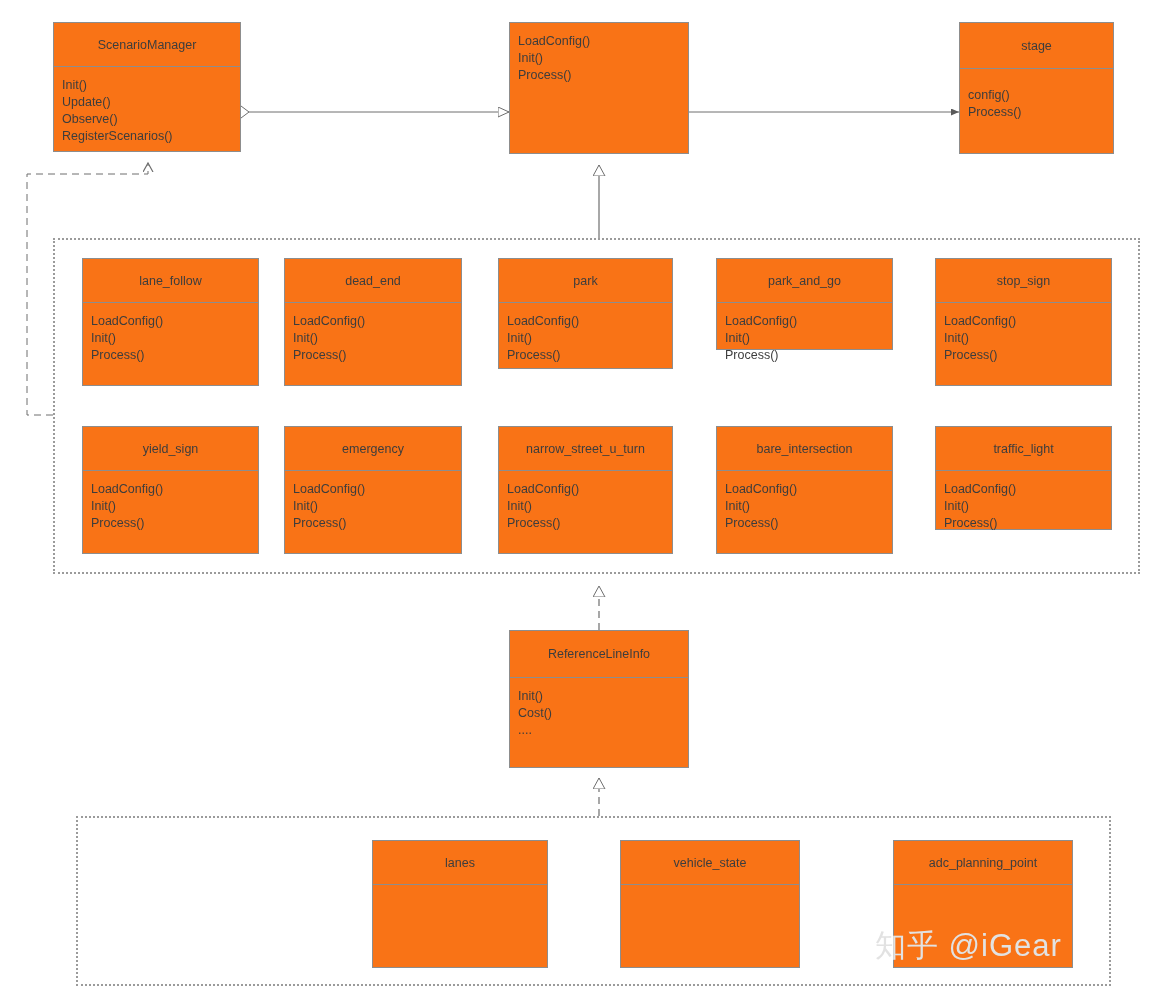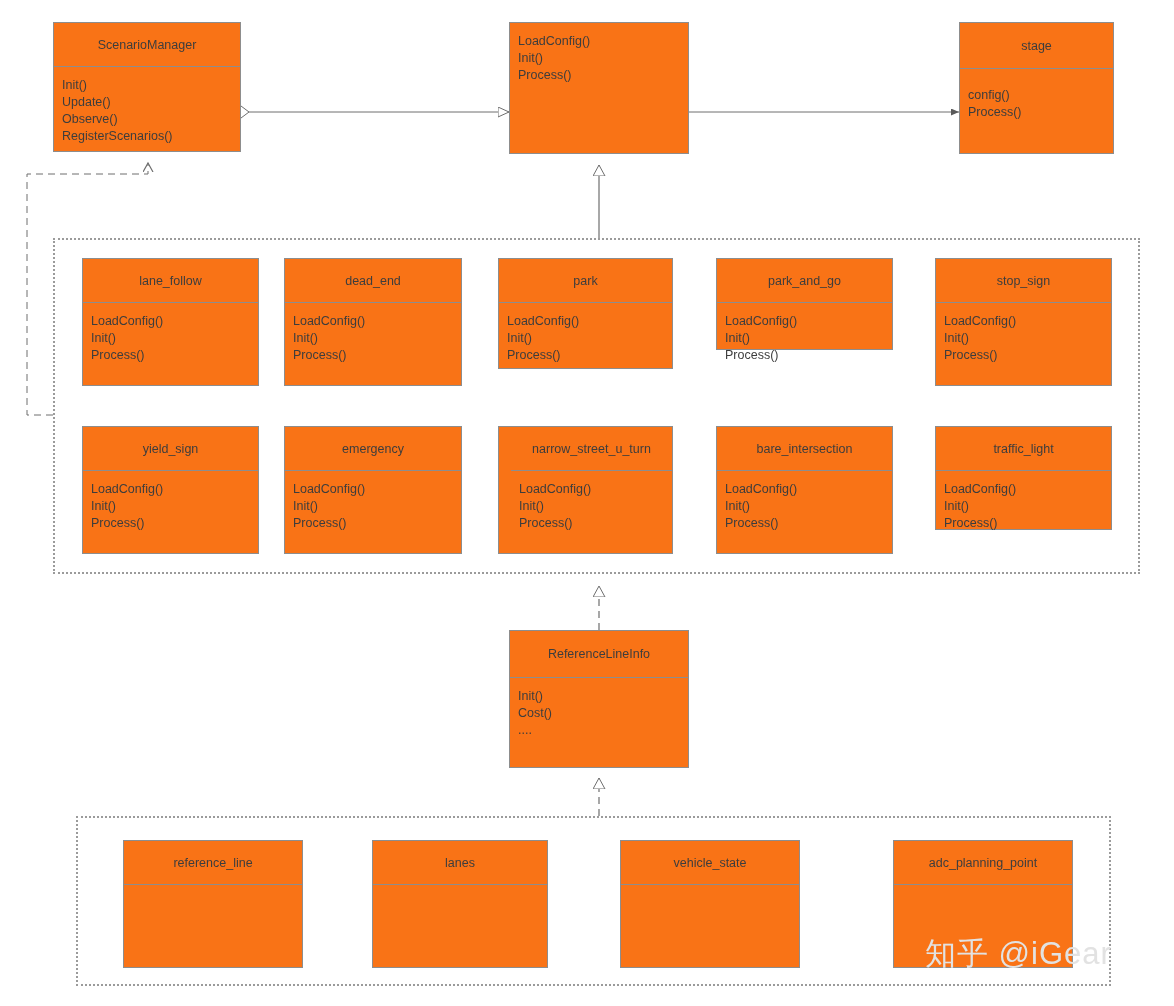--- a/index.html
+++ b/index.html
@@ -218,21 +218,21 @@
 
   <div class="uml-box" style="left:284px; top:426px; width:178px; height:128px;">
     <div class="uml-title" style="height:44px;">emergency</div>
     <div class="uml-body">
       <span class="m">LoadConfig()</span>
       <span class="m">Init()</span>
       <span class="m">Process()</span>
     </div>
   </div>
 
-  <div class="uml-box" style="left:498px; top:426px; width:175px; height:128px;padding-left:12px;">
+  <div class="uml-box" style="left:498px; top:426px; width:175px; height:128px;">
     <div class="uml-title" style="height:44px;">narrow_street_u_turn</div>
     <div class="uml-body">
       <span class="m">LoadConfig()</span>
       <span class="m">Init()</span>
       <span class="m">Process()</span>
     </div>
   </div>
 
   <div class="uml-box" style="left:716px; top:426px; width:177px; height:128px;">
     <div class="uml-title" style="height:44px;">bare_intersection</div>
@@ -256,35 +256,31 @@
     <div class="uml-title" style="height:47px;">ReferenceLineInfo</div>
     <div class="uml-body">
       <span class="m">Init()</span>
       <span class="m">Cost()</span>
       <span class="m">....</span>
     </div>
   </div>
 
   <div class="group-box" style="left:76px; top:816px; width:1035px; height:170px;"></div>
 
-  <div class="uml-box" style="left:123px; top:840px; width:180px; height:128px;">
-    <div class="uml-title" style="height:44px;">reference_line</div>
-    <div class="uml-body empty"></div>
-  </div>
 
   <div class="uml-box" style="left:372px; top:840px; width:176px; height:128px;">
     <div class="uml-title" style="height:44px;">lanes</div>
     <div class="uml-body empty"></div>
   </div>
 
   <div class="uml-box" style="left:620px; top:840px; width:180px; height:128px;">
     <div class="uml-title" style="height:44px;">vehicle_state</div>
     <div class="uml-body empty"></div>
   </div>
 
   <div class="uml-box" style="left:893px; top:840px; width:180px; height:128px;">
     <div class="uml-title" style="height:44px;text-align:right;">adc_planning_point</div>
     <div class="uml-body empty"></div>
   </div>
 
-  <div class="watermark" style="left:925px; top:925px;margin-top:8px;">知乎 @iGear</div>
+  <div class="watermark" style="left:875px; top:925px;">知乎 @iGear</div>
 
 </div>
 
 </body></html>

